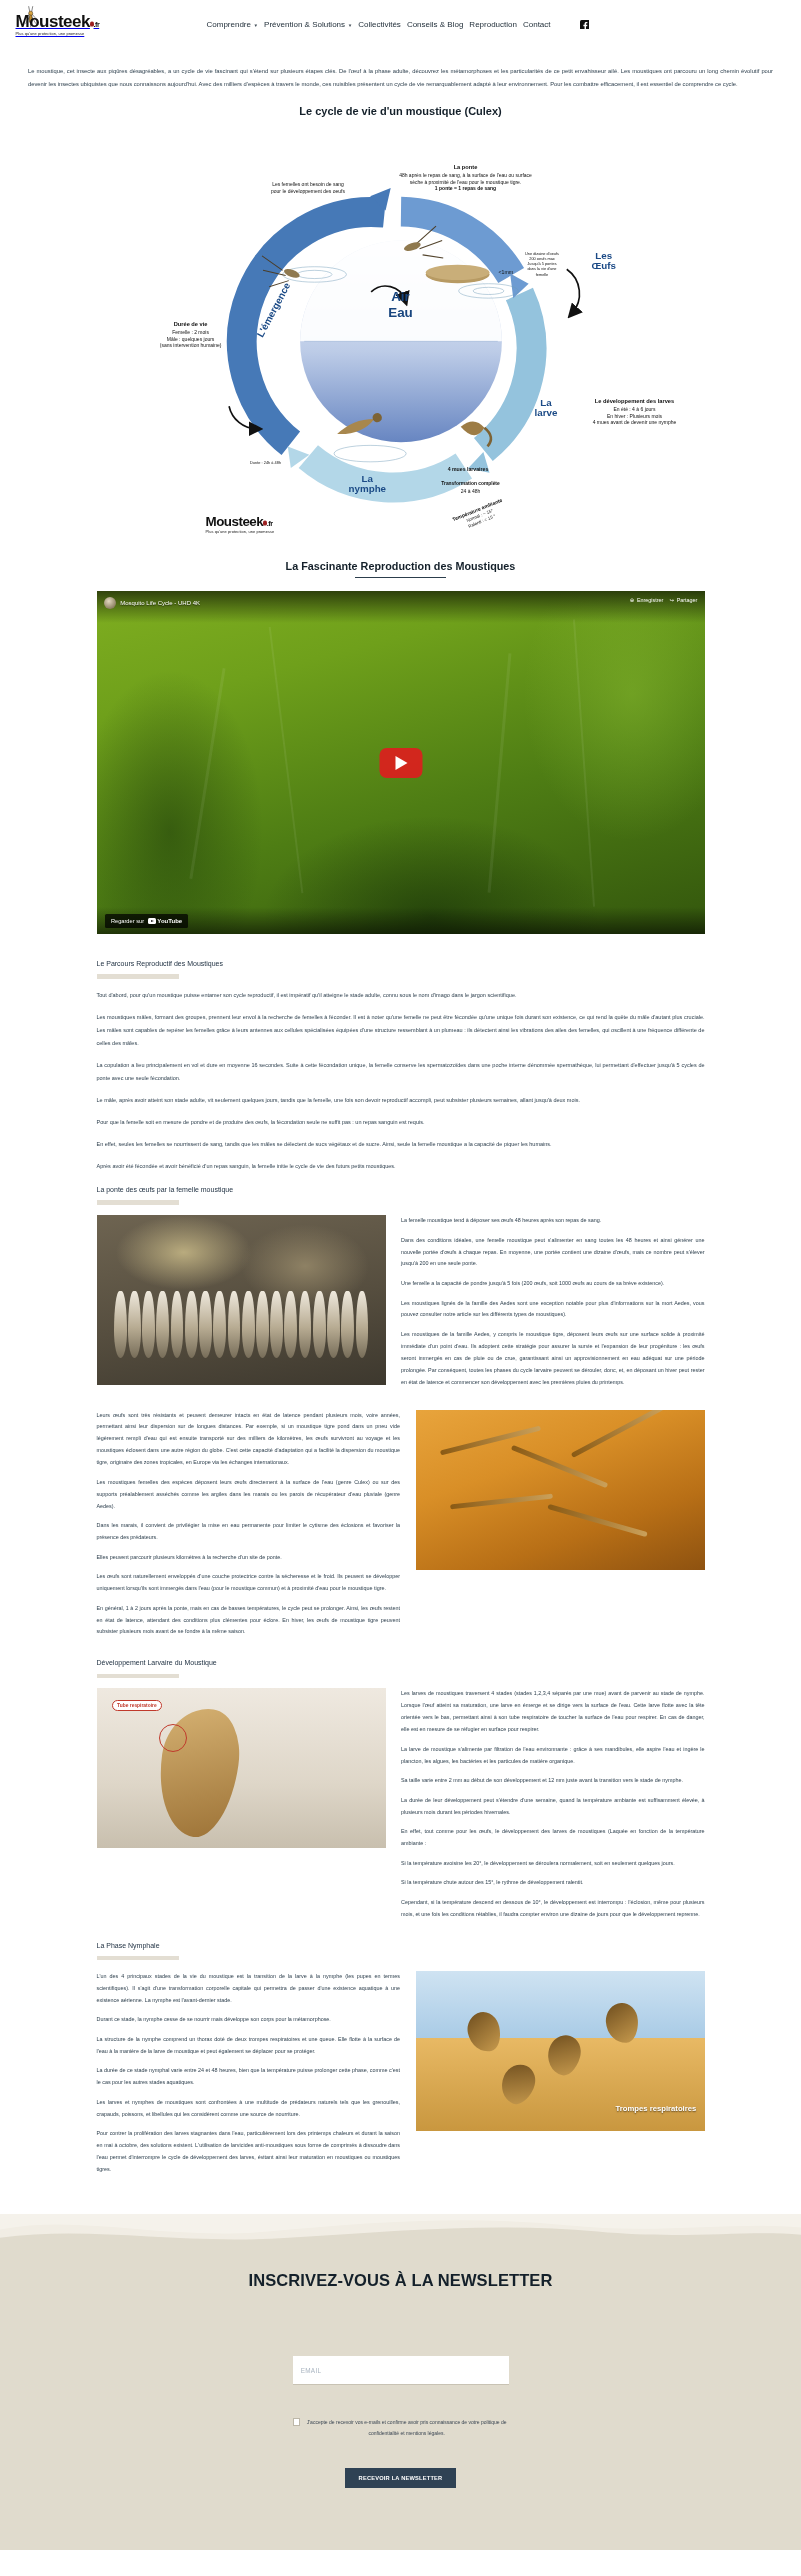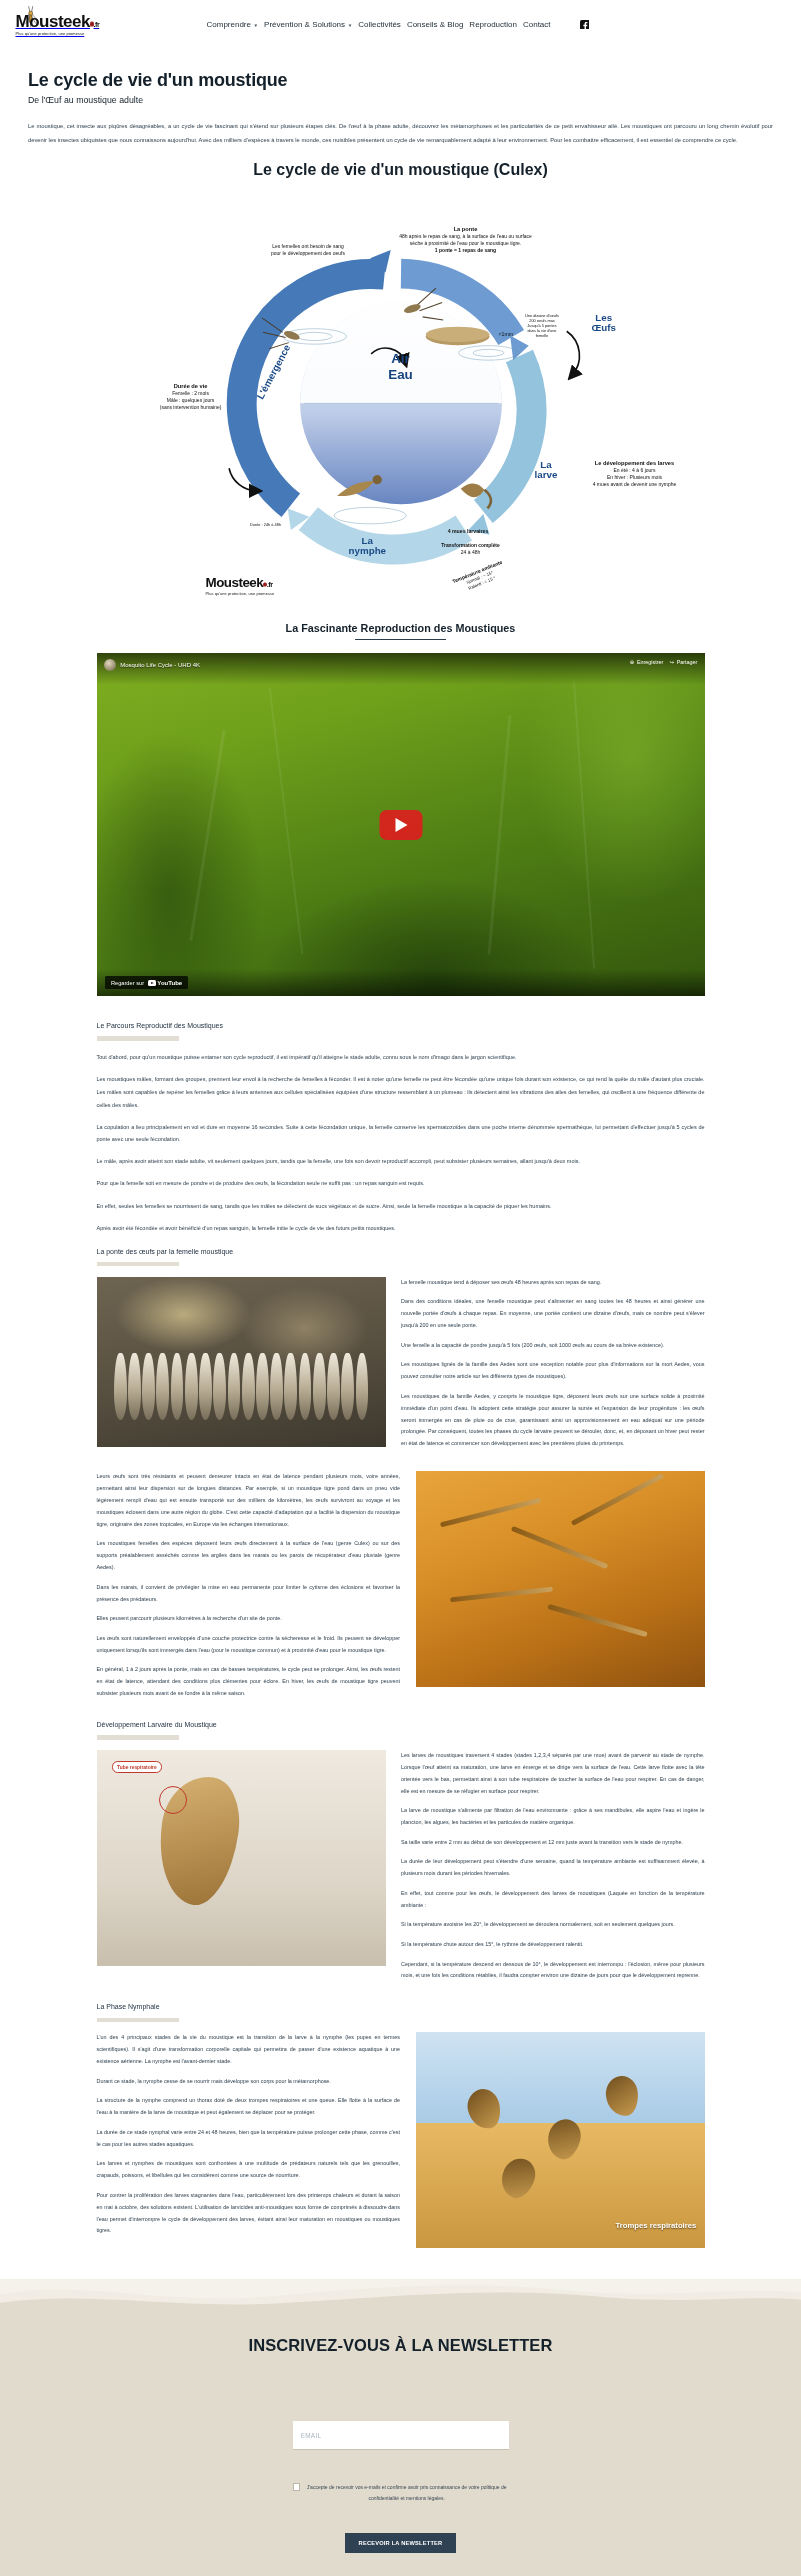--- a/index.html
+++ b/index.html
@@ -64,21 +64,21 @@
     font-size: 5.8px;
     line-height: 2.35;
     text-align: justify;
     color: #2c3e4c;
   }
 
   
   .info-section { padding: 13.4px 0 5.2px; }
   .info-title {
     text-align: center;
-    font-size: 16px;
+    font-size: 11px;
     font-weight: bold;
     color: #14202a;
     margin-bottom: 3.1px;
   }
   .cycle-canvas {
     position: relative;
     width: 546px;
     height: 417px;
     margin: 0 auto;
     background: #fff;
@@ -163,21 +163,21 @@
     font-size: 5.5px; line-height: 2.32; text-align: justify; color:#2c3e4c; margin-bottom: 9.3px;
   }
 
   
   .row2 { display:flex; gap: 15.5px; align-items: flex-start; margin: 5.2px 0 13.4px; }
   .row2.rev { flex-direction: row-reverse; }
   .media {
     width: 289px; height: 170px; flex: 0 0 289px;
     background:#6b6257; overflow:hidden; position:relative;
   }
-  .media.tall { height: 216px; }
+  .media.tall { height: 160px; }
   .media.larva { background: #d8cfc2; }
   .col-text { flex: 1; }
   .col-text p { font-size: 5.4px; line-height: 2.2; text-align: justify; color:#2c3e4c; margin-bottom: 7.7px; }
 
   
   .ph-eggraft { position:absolute; inset:0;
     background:
       radial-gradient(ellipse 113px 62px at 30% 22%, #b9ab7e, transparent 60%),
       radial-gradient(ellipse 103px 67px at 72% 30%, #8e8164, transparent 62%),
       linear-gradient(170deg,#6e6451 0%,#564e3f 55%,#3d382e 100%);
@@ -281,24 +281,20 @@
         </a>
       <a href="#" class="fb-header">
         <svg viewBox="0 0 19 19">
             <rect width="19" height="19" rx="3" fill="#111"></rect>
             <path d="M11.6 19v-7h2.3l.35-2.7H11.6V7.6c0-.78.22-1.3 1.33-1.3h1.42V3.88c-.25-.03-1.09-.1-2.07-.1-2.05 0-3.45 1.25-3.45 3.55V9.3H6.52V12h2.31v7z" fill="#fff"></path>
           </svg>
       </a>
     </nav>
   </header>
 
-  <section class="page-title-block">
-    <h1 class="page-title">Le cycle de vie d'un moustique</h1>
-    <div class="page-sub">De l'Œuf au moustique adulte</div>
-  </section>
 
   <section class="intro">
     <p>Le moustique, cet insecte aux piqûres désagréables, a un cycle de vie fascinant qui s'étend sur plusieurs étapes clés. De l'œuf à la phase adulte, découvrez les métamorphoses et les particularités de ce petit envahisseur ailé. Les moustiques ont parcouru un long chemin évolutif pour devenir les insectes ubiquistes que nous connaissons aujourd'hui. Avec des milliers d'espèces à travers le monde, ces nuisibles présentent un cycle de vie remarquablement adapté à leur environnement. Pour les combattre efficacement, il est essentiel de comprendre ce cycle.</p>
   </section>
 
   <section class="info-section">
     <div class="info-title">Le cycle de vie d'un moustique (Culex)</div>
 
     <div class="cycle-canvas">
 

